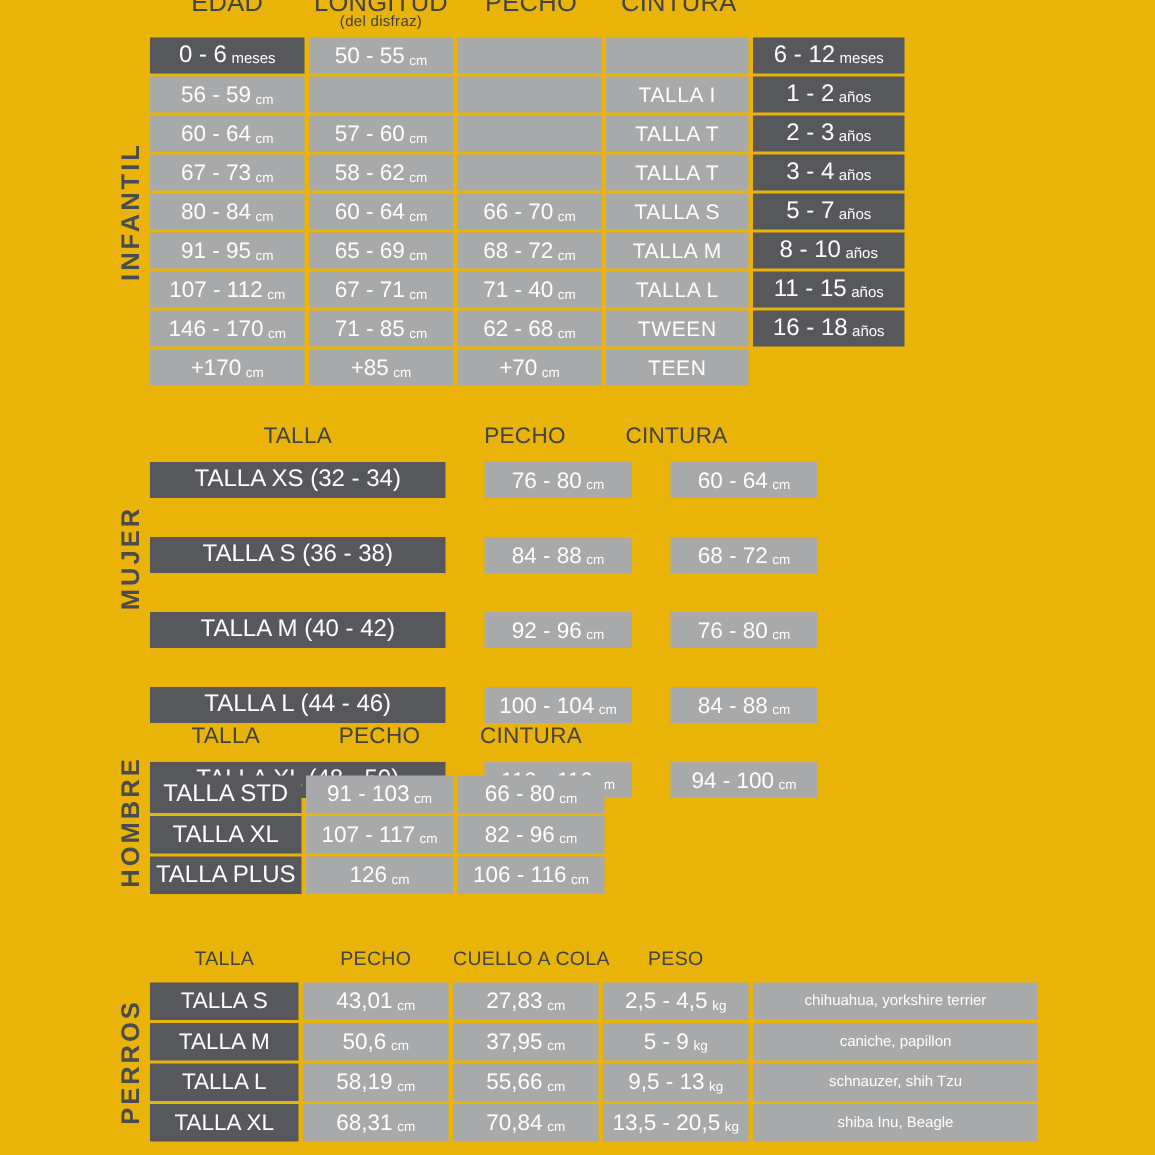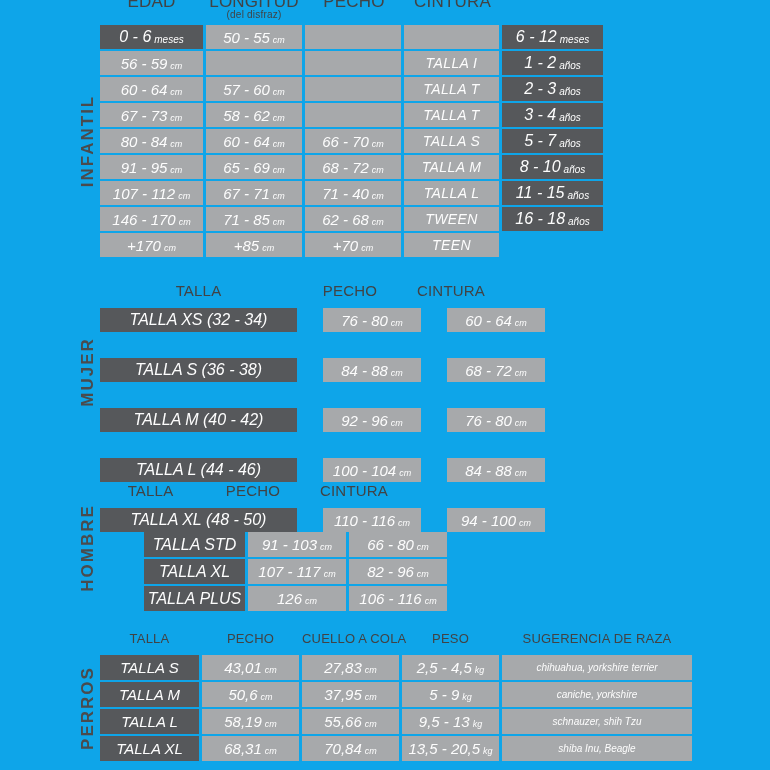--- a/index.html
+++ b/index.html
@@ -1,36 +1,36 @@
 <!DOCTYPE html>
 <html><head>
 <meta charset="utf-8">
 <style>
   html,body { margin:0; padding:0; background:#ffffff; }
   .stage {
     position:relative; width:770px; height:770px; overflow:hidden;
-    background:#0ea5e9; font-family:"Liberation Sans", sans-serif;
+    background:#eab308; font-family:"Liberation Sans", sans-serif;
   }
   
   .hdr {
     position:absolute; text-align:center; color:#414345; line-height:1;
     letter-spacing:0.2px; white-space:nowrap;
   }
   .hdr-lg { font-size:17px; }
   .hdr-md { font-size:15px; }
   .hdr-sm { font-size:13px; }
   .hdr-sub { font-size:10px; color:#414345; }
   
   .vlabel {
     position:absolute; transform:translate(-50%,-50%) rotate(-90deg);
     transform-origin:center; font-weight:bold; font-size:17px;
     letter-spacing:2px; color:#4a4b4d; white-space:nowrap; line-height:1;
   }
   
-  .grid { position:absolute; display:grid; gap:2px 3px;font-style:italic; }
+  .grid { position:absolute; display:grid; gap:2px 3px; }
   .cell {
     display:flex; align-items:center; justify-content:center;
     color:#fdfdfd; white-space:nowrap; overflow:hidden;
   }
   .dk { background:#56585B; }
   .lt { background:#A7A9AB; }
   .v { font-size:15px; }
   .u { font-size:9px; margin-left:3px; padding-top:5px; }
   #g-inf .dk .v, #g-muj .dk .v, #g-hom .dk .v { font-size:16px; }
   #g-inf .dk .u { font-size:10px;text-align:center; }
@@ -294,21 +294,21 @@
         <span class="v">94 - 100</span>
         <span class="u">cm</span>
       </div>
   </div>
 
   <div class="hdr hdr-md" style="left:100px;width:101px;top:483px;">TALLA</div>
   <div class="hdr hdr-md" style="left:204px;width:98px;top:483px;">PECHO</div>
   <div class="hdr hdr-md" style="left:305px;width:98px;top:483px;">CINTURA</div>
   <div class="vlabel" style="left:87px;top:548px;">HOMBRE</div>
 
-  <div class="grid" id="g-hom" style="left:100px;top:532px;grid-template-columns:101px 98px 98px;grid-auto-rows:25px;margin-left:44px;">
+  <div class="grid" id="g-hom" style="left:100px;top:517px;grid-template-columns:101px 98px 98px;grid-auto-rows:25px;">
     <div class="cell dk">
         <span class="v">TALLA STD</span>
       </div>
     <div class="cell lt">
         <span class="v">91 - 103</span>
         <span class="u">cm</span>
       </div>
     <div class="cell lt">
         <span class="v">66 - 80</span>
         <span class="u">cm</span>
@@ -336,21 +336,20 @@
     <div class="cell lt">
         <span class="v">106 - 116</span>
         <span class="u">cm</span>
       </div>
   </div>
 
   <div class="hdr hdr-sm" style="left:100px;width:99px;top:632px;">TALLA</div>
   <div class="hdr hdr-sm" style="left:202px;width:97px;top:632px;">PECHO</div>
   <div class="hdr hdr-sm" style="left:302px;width:97px;top:632px;">CUELLO A COLA</div>
   <div class="hdr hdr-sm" style="left:402px;width:97px;top:632px;">PESO</div>
-  <div class="hdr hdr-sm" style="left:502px;width:190px;top:632px;">SUGERENCIA DE RAZA</div>
   <div class="vlabel" style="left:87px;top:708px;">PERROS</div>
 
   <div class="grid" id="g-per" style="left:100px;top:655px;grid-template-columns:99px 97px 97px 97px 190px;grid-auto-rows:25px;">
     <div class="cell dk">
         <span class="v">TALLA S</span>
       </div>
     <div class="cell lt">
         <span class="v">43,01</span>
         <span class="u">cm</span>
       </div>
@@ -375,21 +374,21 @@
       </div>
     <div class="cell lt">
         <span class="v">37,95</span>
         <span class="u">cm</span>
       </div>
     <div class="cell lt">
         <span class="v">5 - 9</span>
         <span class="u">kg</span>
       </div>
     <div class="cell lt raza">
-        <span class="v">caniche, yorkshire</span>
+        <span class="v">caniche, papillon</span>
       </div>
 
     <div class="cell dk">
         <span class="v">TALLA L</span>
       </div>
     <div class="cell lt">
         <span class="v">58,19</span>
         <span class="u">cm</span>
       </div>
     <div class="cell lt">

